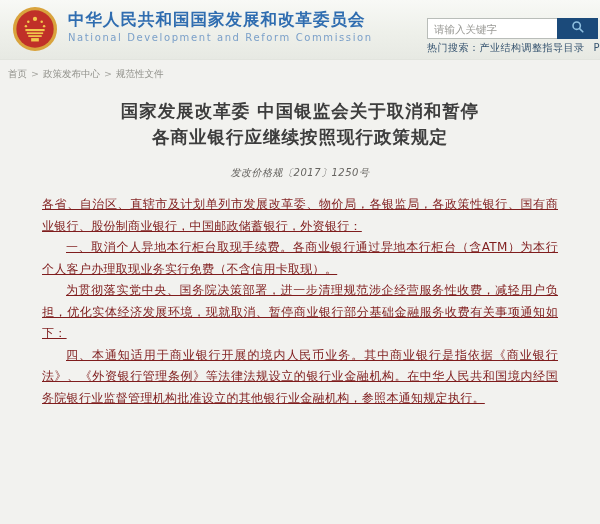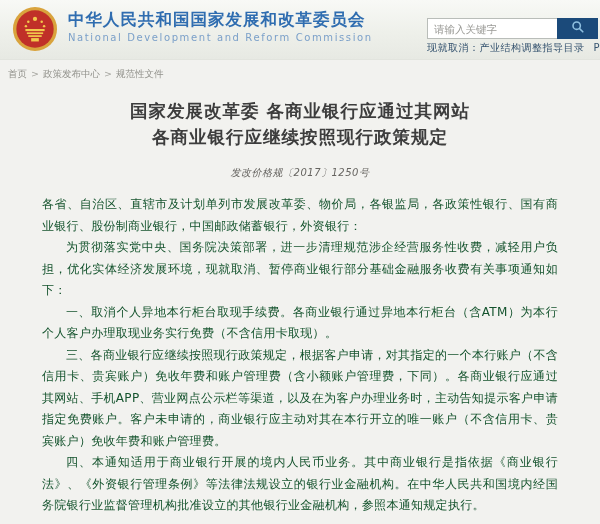--- a/index.html
+++ b/index.html
@@ -57,22 +57,22 @@
     margin-top:16px; text-align:center;
     font-size:17.5px; font-weight:bold; color:#3d3d3d;
     line-height:26px; letter-spacing:1px;
   }
   .doc-number{
     margin-top:16px; text-align:center;
     font-size:10px; color:#666460; letter-spacing:0.5px;font-style:italic;
   }
   .doc-body{ margin-top:14px; }
   .doc-body p{
-    font-size:12px; line-height:21.5px; color:#14532d;
-    text-align:justify; letter-spacing:0.3px;
+    font-size:12px; line-height:21.5px; color:#7f1d1d;
+    text-align:justify; letter-spacing:0.3px;text-decoration:underline;
   }
   .doc-body p.indent{ text-indent:2em; }
 </style>
 </head>
 <body>
 
 <header class="site-header">
   <span class="emblem">
     <svg viewBox="0 0 48 48" width="46" height="46" aria-hidden="true">
       <circle cx="24" cy="24" r="23" fill="#d9a33c"></circle>
@@ -97,32 +97,31 @@
     <button class="search-btn">
       <span>
         <svg viewBox="0 0 16 16" width="14" height="14" aria-hidden="true">
           <circle cx="6.5" cy="6.5" r="4.2" fill="none" stroke="#8fc0e0" stroke-width="1.8"></circle>
           <line x1="9.8" y1="9.8" x2="13.5" y2="13.5" stroke="#8fc0e0" stroke-width="1.8" stroke-linecap="round"></line>
         </svg>
       </span>
     </button>
   </div>
   <div class="hot-search">
-    <span>现就取消：</span><span id="hot-links"><a>产业结构调整指导目录</a><a>PPP</a></span>
+    <span>热门搜索：</span><span id="hot-links"><a>产业结构调整指导目录</a><a>PPP</a></span>
   </div>
 </header>
 
 <nav class="breadcrumb" id="breadcrumb"><a>首页</a><span class="crumb-sep">&gt;</span><a>政策发布中心</a><span class="crumb-sep">&gt;</span><a>规范性文件</a></nav>
 
 <main class="doc">
   <h1 class="doc-title">
-    <div>国家发展改革委 各商业银行应通过其网站</div>
+    <div>国家发展改革委 中国银监会关于取消和暂停</div>
     <div>各商业银行应继续按照现行政策规定</div>
   </h1>
   <div class="doc-number">发改价格规〔2017〕1250号</div>
   <section class="doc-body" id="doc-body">
       <p>各省、自治区、直辖市及计划单列市发展改革委、物价局，各银监局，各政策性银行、国有商业银行、股份制商业银行，中国邮政储蓄银行，外资银行：</p>
+      <p class="indent">一、取消个人异地本行柜台取现手续费。各商业银行通过异地本行柜台（含ATM）为本行个人客户办理取现业务实行免费（不含信用卡取现）。</p>
       <p class="indent">为贯彻落实党中央、国务院决策部署，进一步清理规范涉企经营服务性收费，减轻用户负担，优化实体经济发展环境，现就取消、暂停商业银行部分基础金融服务收费有关事项通知如下：</p>
-      <p class="indent">一、取消个人异地本行柜台取现手续费。各商业银行通过异地本行柜台（含ATM）为本行个人客户办理取现业务实行免费（不含信用卡取现）。</p>
-      <p class="indent">三、各商业银行应继续按照现行政策规定，根据客户申请，对其指定的一个本行账户（不含信用卡、贵宾账户）免收年费和账户管理费（含小额账户管理费，下同）。各商业银行应通过其网站、手机APP、营业网点公示栏等渠道，以及在为客户办理业务时，主动告知提示客户申请指定免费账户。客户未申请的，商业银行应主动对其在本行开立的唯一账户（不含信用卡、贵宾账户）免收年费和账户管理费。</p>
       <p class="indent">四、本通知适用于商业银行开展的境内人民币业务。其中商业银行是指依据《商业银行法》、《外资银行管理条例》等法律法规设立的银行业金融机构。在中华人民共和国境内经国务院银行业监督管理机构批准设立的其他银行业金融机构，参照本通知规定执行。</p>
     </section>
 </main>
 
 </body></html>

